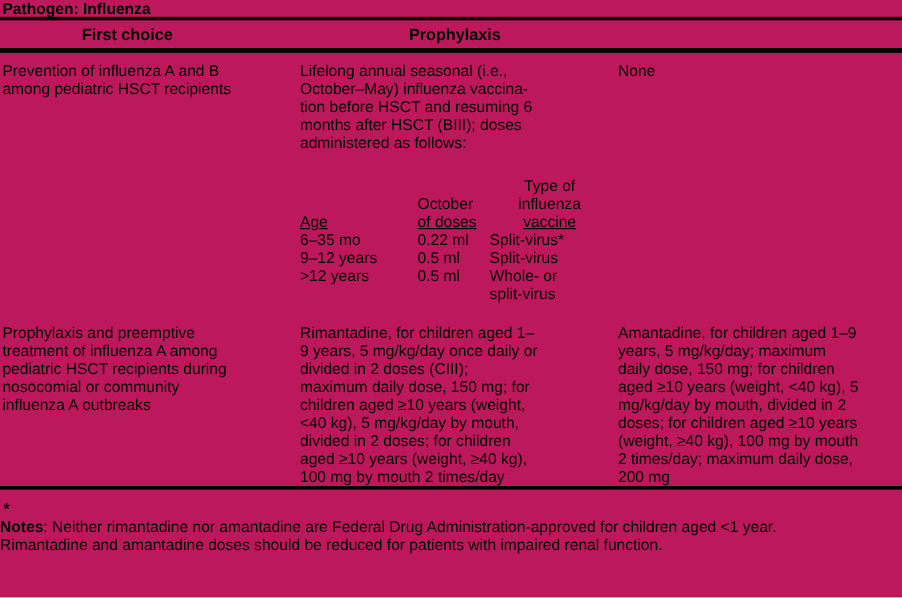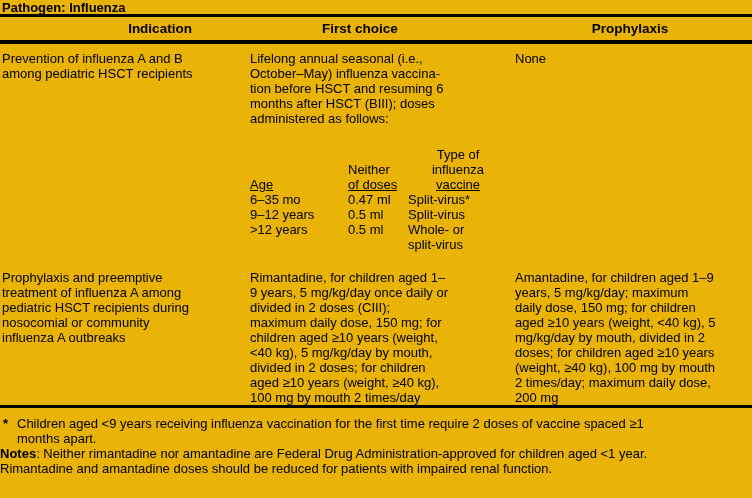--- a/index.html
+++ b/index.html
@@ -1,21 +1,21 @@
 <!DOCTYPE html>
 <html><head>
 <meta charset="utf-8">
 <style>
   * { margin: 0; padding: 0; box-sizing: border-box; }
   html, body { background: #ffffff; }
   .page {
     position: relative;
     width: 752px;
     height: 498px;
-    background: #eab308;
+    background: #be185d;
     color: #000000;
     font-family: "Liberation Sans", "DejaVu Sans", sans-serif;
     font-size: 13px;
     line-height: 15px;
     overflow: hidden;
   }
   .pre { white-space: pre; }
   .pre-inline { white-space: pre; }
   .bold { font-weight: bold; }
   .u { text-decoration: underline; }
@@ -80,21 +80,20 @@
 </style>
 </head>
 <body>
 
 <div class="page">
 
   <div class="title-row">Pathogen: Influenza</div>
   <div class="hrule r1"></div>
 
   <div class="grid3 colheader-row">
-    <div class="colheader c-ind">Indication</div>
     <div class="colheader c-fc">First choice</div>
     <div class="colheader c-alt">Prophylaxis</div>
   </div>
   <div class="hrule r2"></div>
 
   <div class="grid3 body-row1">
     <div class="cell-ind pre">Prevention of influenza A and B
 among pediatric HSCT recipients</div>
     <div class="cell-fc">
       <div class="pre">Lifelong annual seasonal (i.e.,
@@ -102,34 +101,34 @@
 tion before HSCT and resuming 6
 months after HSCT (BIII); doses
 administered as follows:</div>
       <table class="subtable">
         <thead>
           <tr>
             <th class="c1">
               <span class="blk u">Age</span>
             </th>
             <th class="c2">
-              <span class="blk">Neither</span>
+              <span class="blk">October</span>
               <span class="blk u">of doses</span>
             </th>
             <th class="c3">
               <span class="blk">Type of</span>
               <span class="blk">influenza</span>
               <span class="blk u">vaccine</span>
             </th>
           </tr>
         </thead>
         <tbody>
           <tr>
             <td class="c1">6–35 mo</td>
-            <td class="c2">0.47 ml</td>
+            <td class="c2">0.22 ml</td>
             <td class="c3 pre">Split-virus*</td>
           </tr>
           <tr>
             <td class="c1">9–12 years</td>
             <td class="c2">0.5 ml</td>
             <td class="c3 pre">Split-virus</td>
           </tr>
           <tr>
             <td class="c1">&gt;12 years</td>
             <td class="c2">0.5 ml</td>
@@ -166,20 +165,18 @@
 (weight, ≥40 kg), 100 mg by mouth
 2 times/day; maximum daily dose,
 200 mg</div>
   </div>
 
   <div class="hrule r3"></div>
 
   <div class="footnotes">
     <div class="fn-star">
       <span class="fn-marker bold">*</span>
-      <span class="pre">Children aged &lt;9 years receiving influenza vaccination for the first time require 2 doses of vaccine spaced ≥1
-months apart.</span>
     </div>
     <div class="fn-notes"><span class="bold">Notes</span><span class="pre-inline">: Neither rimantadine nor amantadine are Federal Drug Administration-approved for children aged &lt;1 year.
 Rimantadine and amantadine doses should be reduced for patients with impaired renal function.</span></div>
   </div>
 
 </div>
 
 </body></html>

